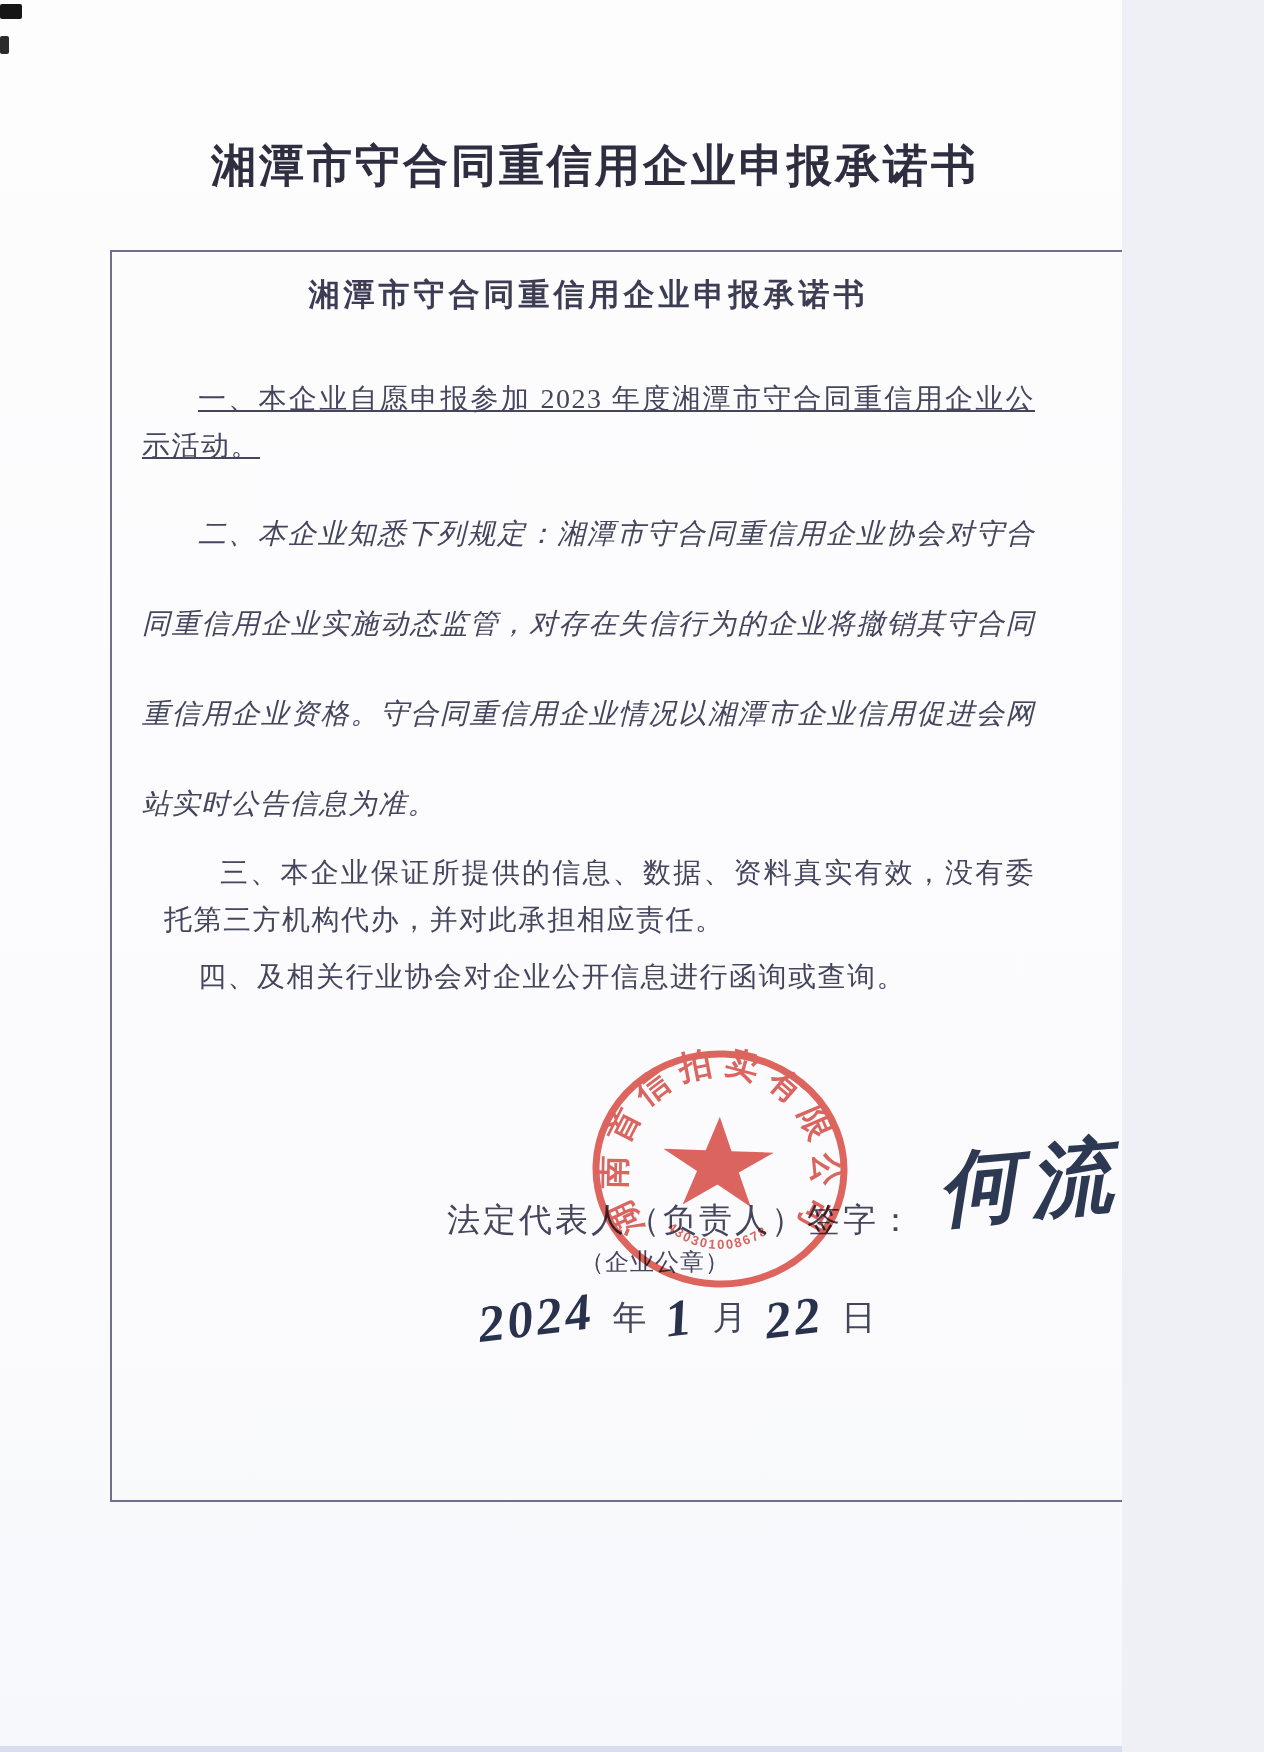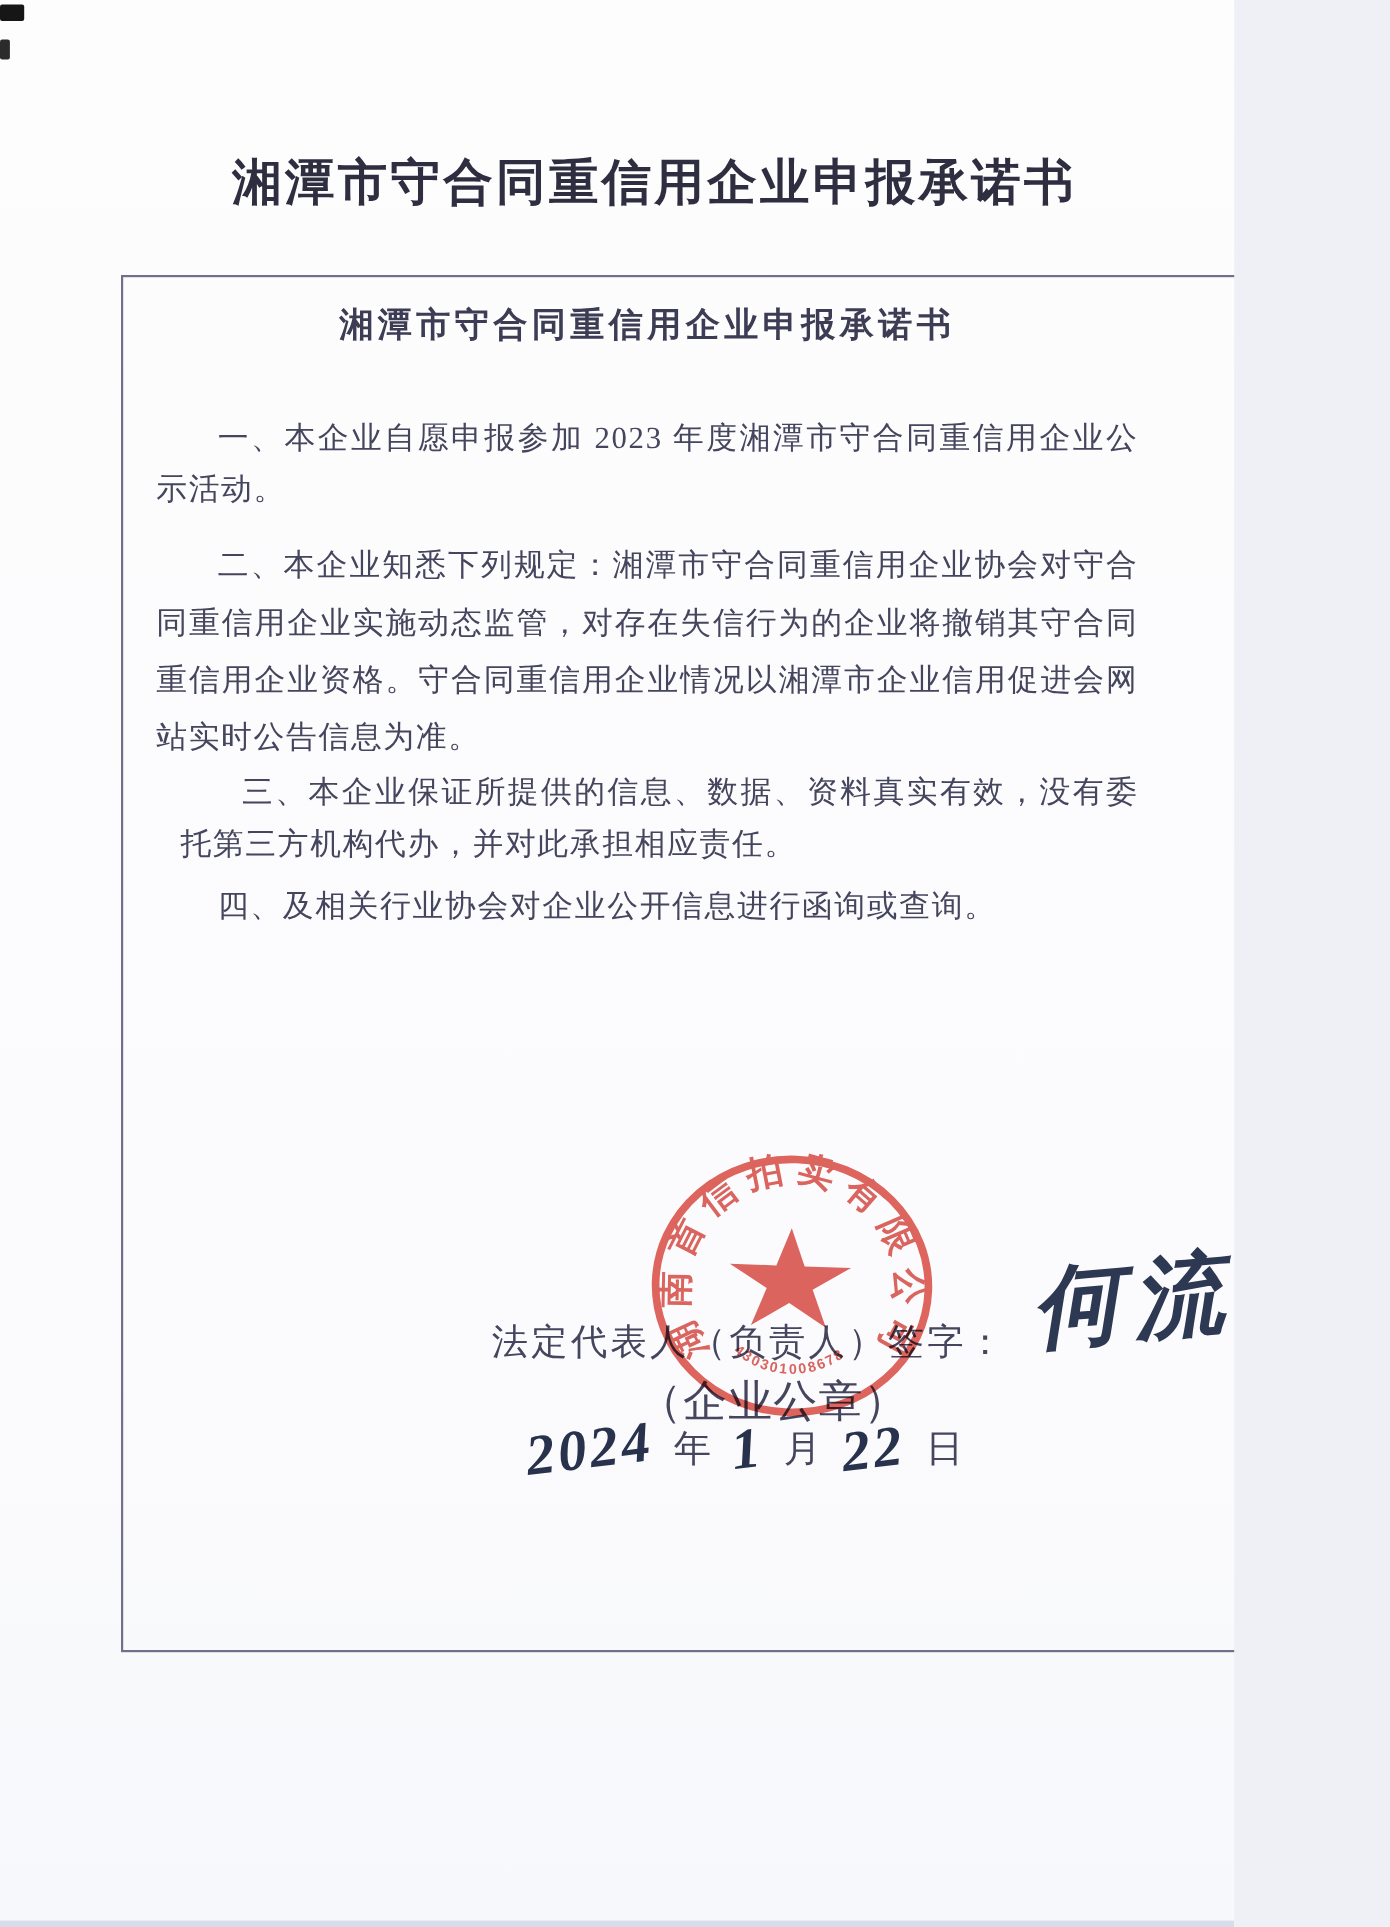--- a/index.html
+++ b/index.html
@@ -29,39 +29,39 @@
     padding:20px 115px 0 30px;
   }
   .inner-title{
     margin:0;text-align:center;font-size:31px;font-weight:600;
     letter-spacing:4px;color:#3c3c54;line-height:45px;
   }
   .para{
     margin:0;font-size:28px;color:#45455e;letter-spacing:1.5px;
     text-align:justify;text-indent:2em;
   }
-  .p1{margin-top:58px;line-height:47px;}
-  .p2{margin-top:20px;line-height:52px;}
+  .p1{margin-top:58px;line-height:47px;text-decoration:underline;}
+  .p2{margin-top:20px;line-height:90px;font-style:italic;}
   .p3{margin-top:0;line-height:47px;margin-left:22px;}
   .p4{margin-top:10px;line-height:47px;}
   .p5{margin-top:14px;line-height:47px;}
 
   .sig-label{
     position:absolute;left:447px;top:1198px;
     font-size:33px;letter-spacing:3px;color:#45455e;text-align:center;
   }
   .sig-name{
     position:absolute;left:938px;top:1128px;
     font-size:82px;font-style:italic;font-weight:600;
     letter-spacing:10px;color:#2d3852;
     transform:rotate(-5deg);
   }
   .seal-note{
     position:absolute;left:580px;top:1246px;
-    font-size:40px;letter-spacing:1px;color:#45455e;
+    font-size:24px;letter-spacing:1px;color:#45455e;
   }
   .date-line{
     position:absolute;left:478px;top:1288px;
     font-size:34px;color:#45455e;white-space:nowrap;
   }
   .date-line .hand{
     display:inline-block;font-style:italic;font-weight:600;
     font-size:52px;color:#28324c;transform:rotate(-7deg);
     letter-spacing:3px;vertical-align:-6px;
   }

